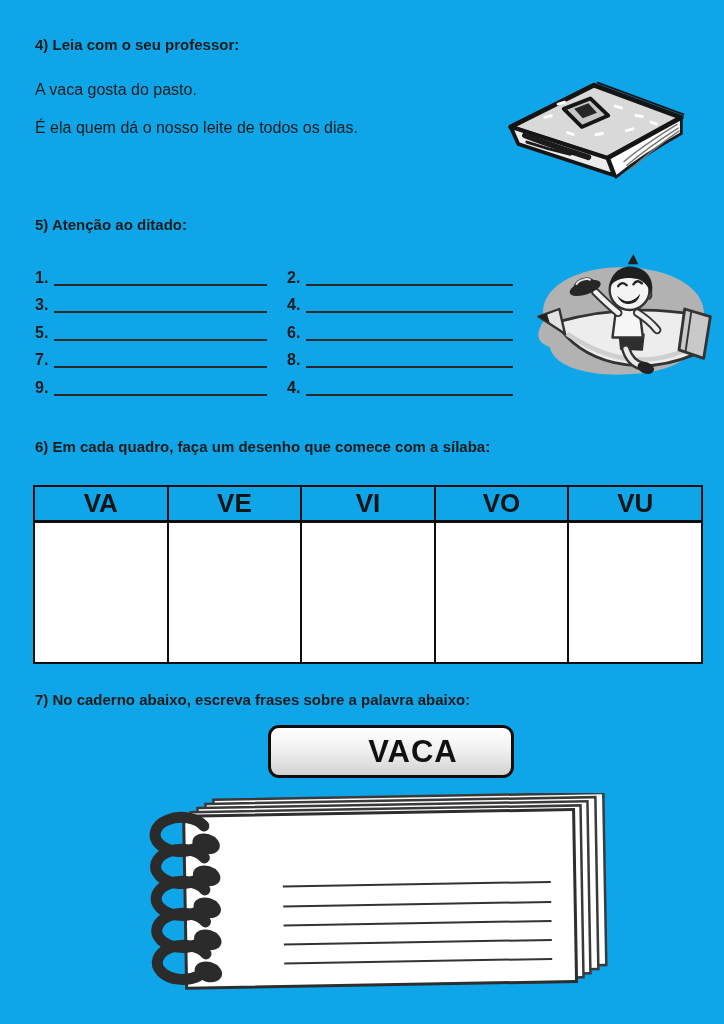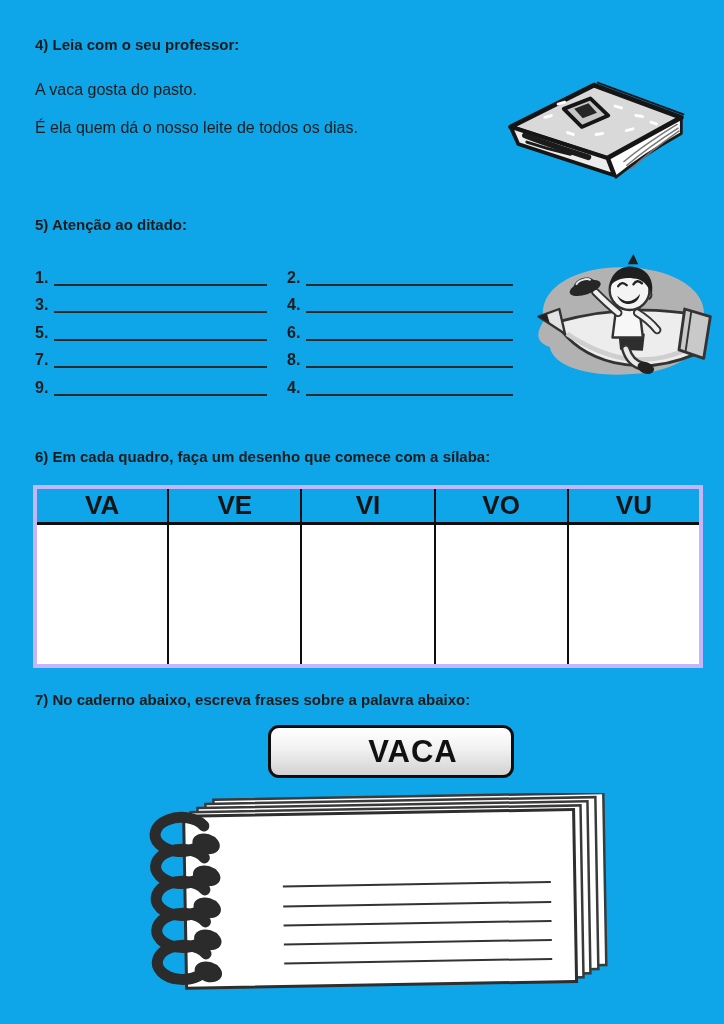--- a/index.html
+++ b/index.html
@@ -16,21 +16,21 @@
     display:grid; grid-template-columns:232px 226px; column-gap:20px;
     grid-auto-rows:27.6px;
   }
   .dict-item { display:flex; align-items:flex-end; font-weight:bold; font-size:16px; padding-bottom:3px; }
   .dict-item .num { margin-right:6px; line-height:1; }
   .blank-line { flex:1; border-bottom:2px solid #2a2a2a; height:2px; }
 
   
   table.syll {
     position:absolute; left:33px; top:485px; width:670px;
-    border-collapse:collapse; table-layout:fixed; border:4px solid #c4b5fd;
+    border-collapse:collapse; table-layout:fixed; border:2px solid #c4b5fd;
   }
   .syll th {
     border:2px solid #0e0e0e; border-bottom-width:3px;
     height:33px; font-size:26px; font-weight:bold; padding:0; color:#141414;
   }
   .syll td { border:2px solid #0e0e0e; height:137px; background:#fff; }
 
   
   .word-card {
     position:absolute; left:268px; top:725px; width:196px; height:47px;
@@ -167,21 +167,21 @@
       <path d="M 95,46 C 102,54 112,54 119,44 C 117,58 99,58 95,46 Z" fill="#1f1f1f"></path>
 
       <g transform="rotate(-18 60 34)">
         <ellipse cx="60" cy="38" rx="17" ry="7" fill="#262626"></ellipse>
         <path d="M 48,37 C 48,24 72,24 72,37 Z" fill="#262626"></path>
         <path d="M 52,32 C 55,28 65,28 68,32" stroke="#e8e8e8" stroke-width="2" fill="none"></path>
       </g>
     </g>
   </svg>
 
-  <div class="h" style="top:448px">6) Em cada quadro, faça um desenho que comece com a sílaba:</div>
+  <div class="h" style="top:438px">6) Em cada quadro, faça um desenho que comece com a sílaba:</div>
 
   <table class="syll">
     <thead>
       <tr>
         <th>VA</th>
         <th>VE</th>
         <th>VI</th>
         <th>VO</th>
         <th>VU</th>
       </tr>

